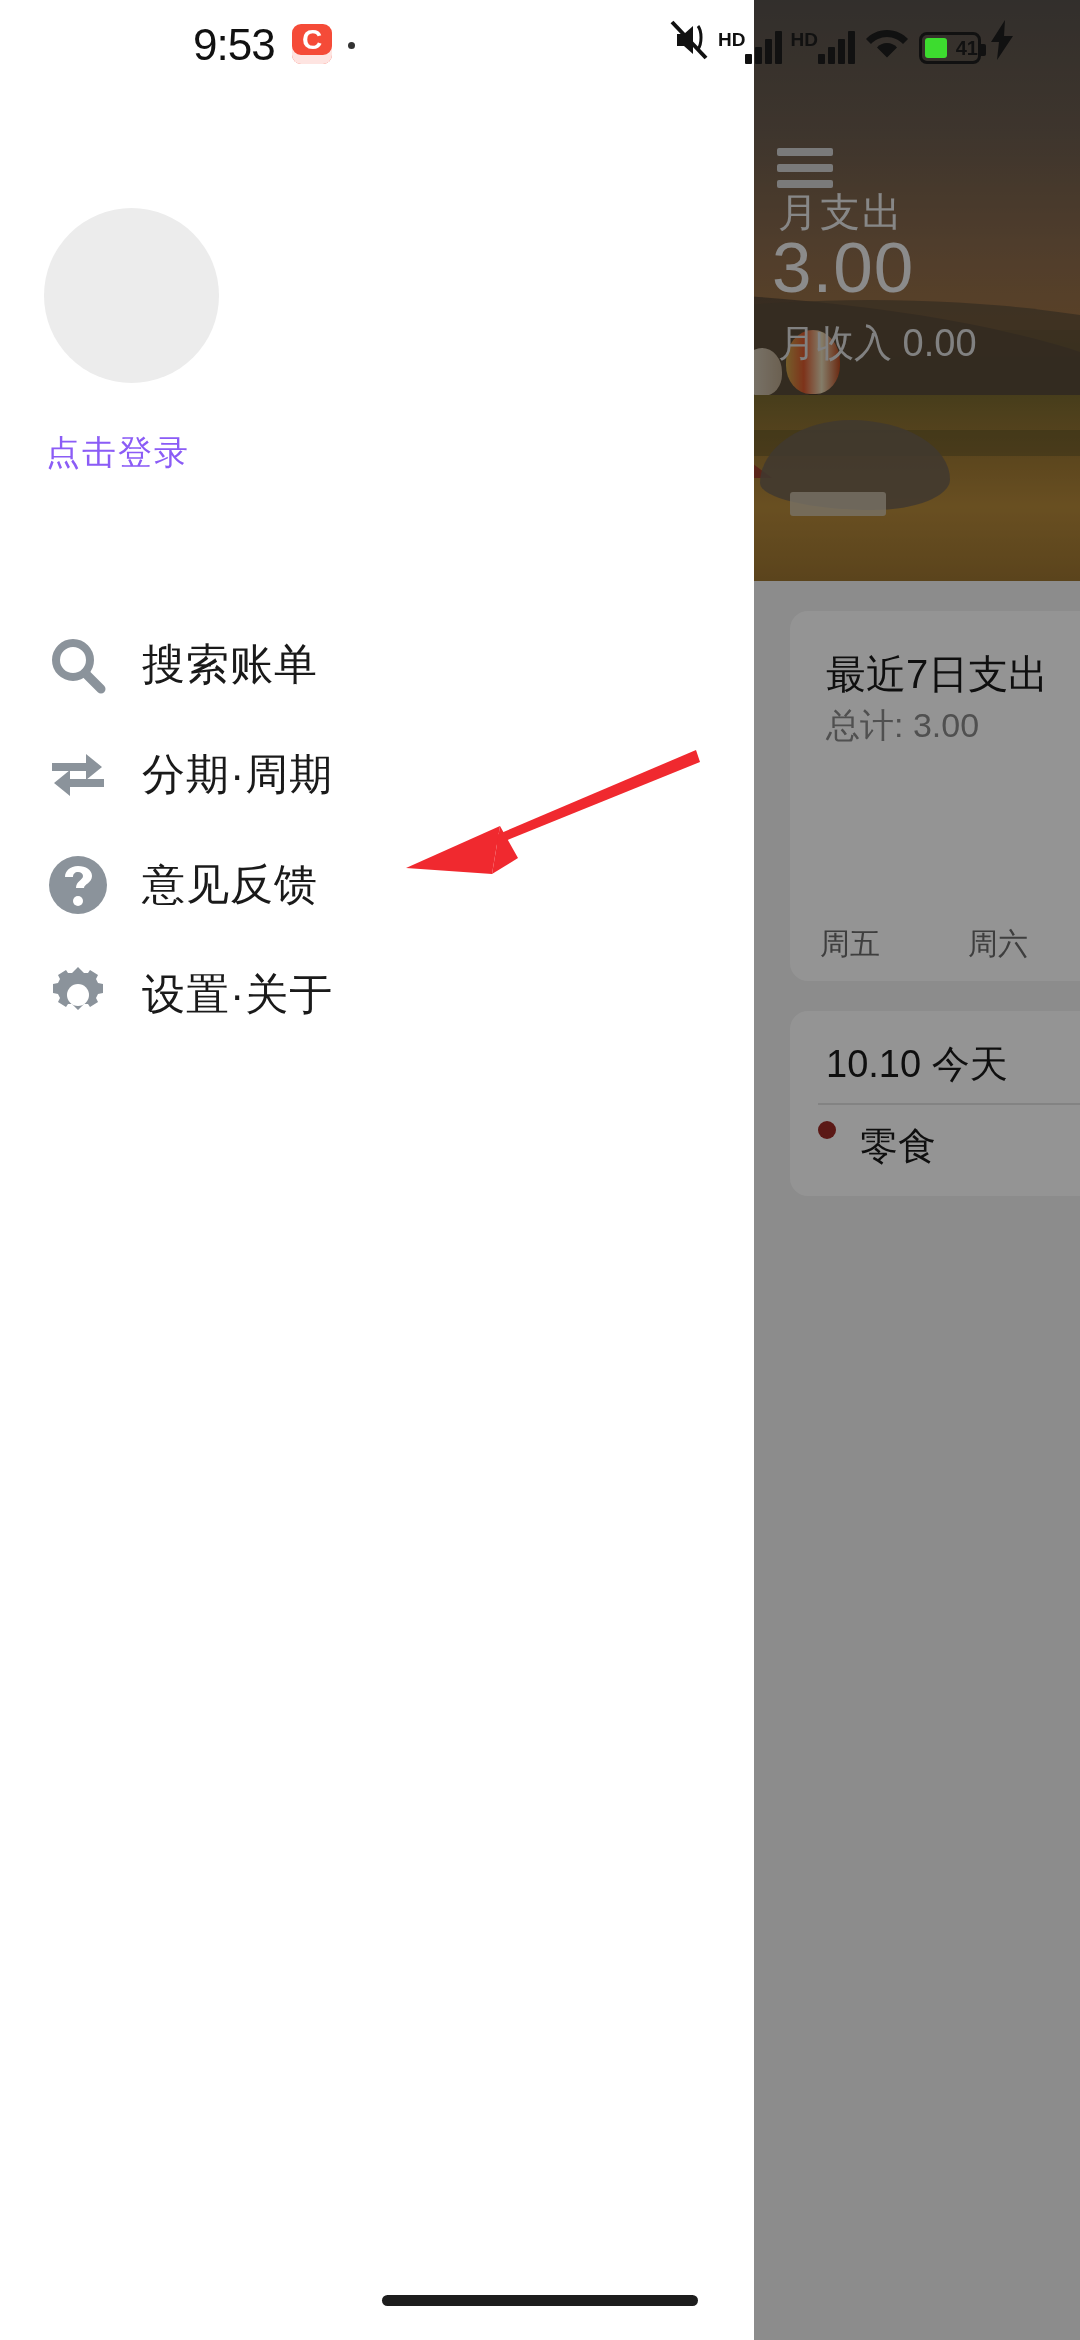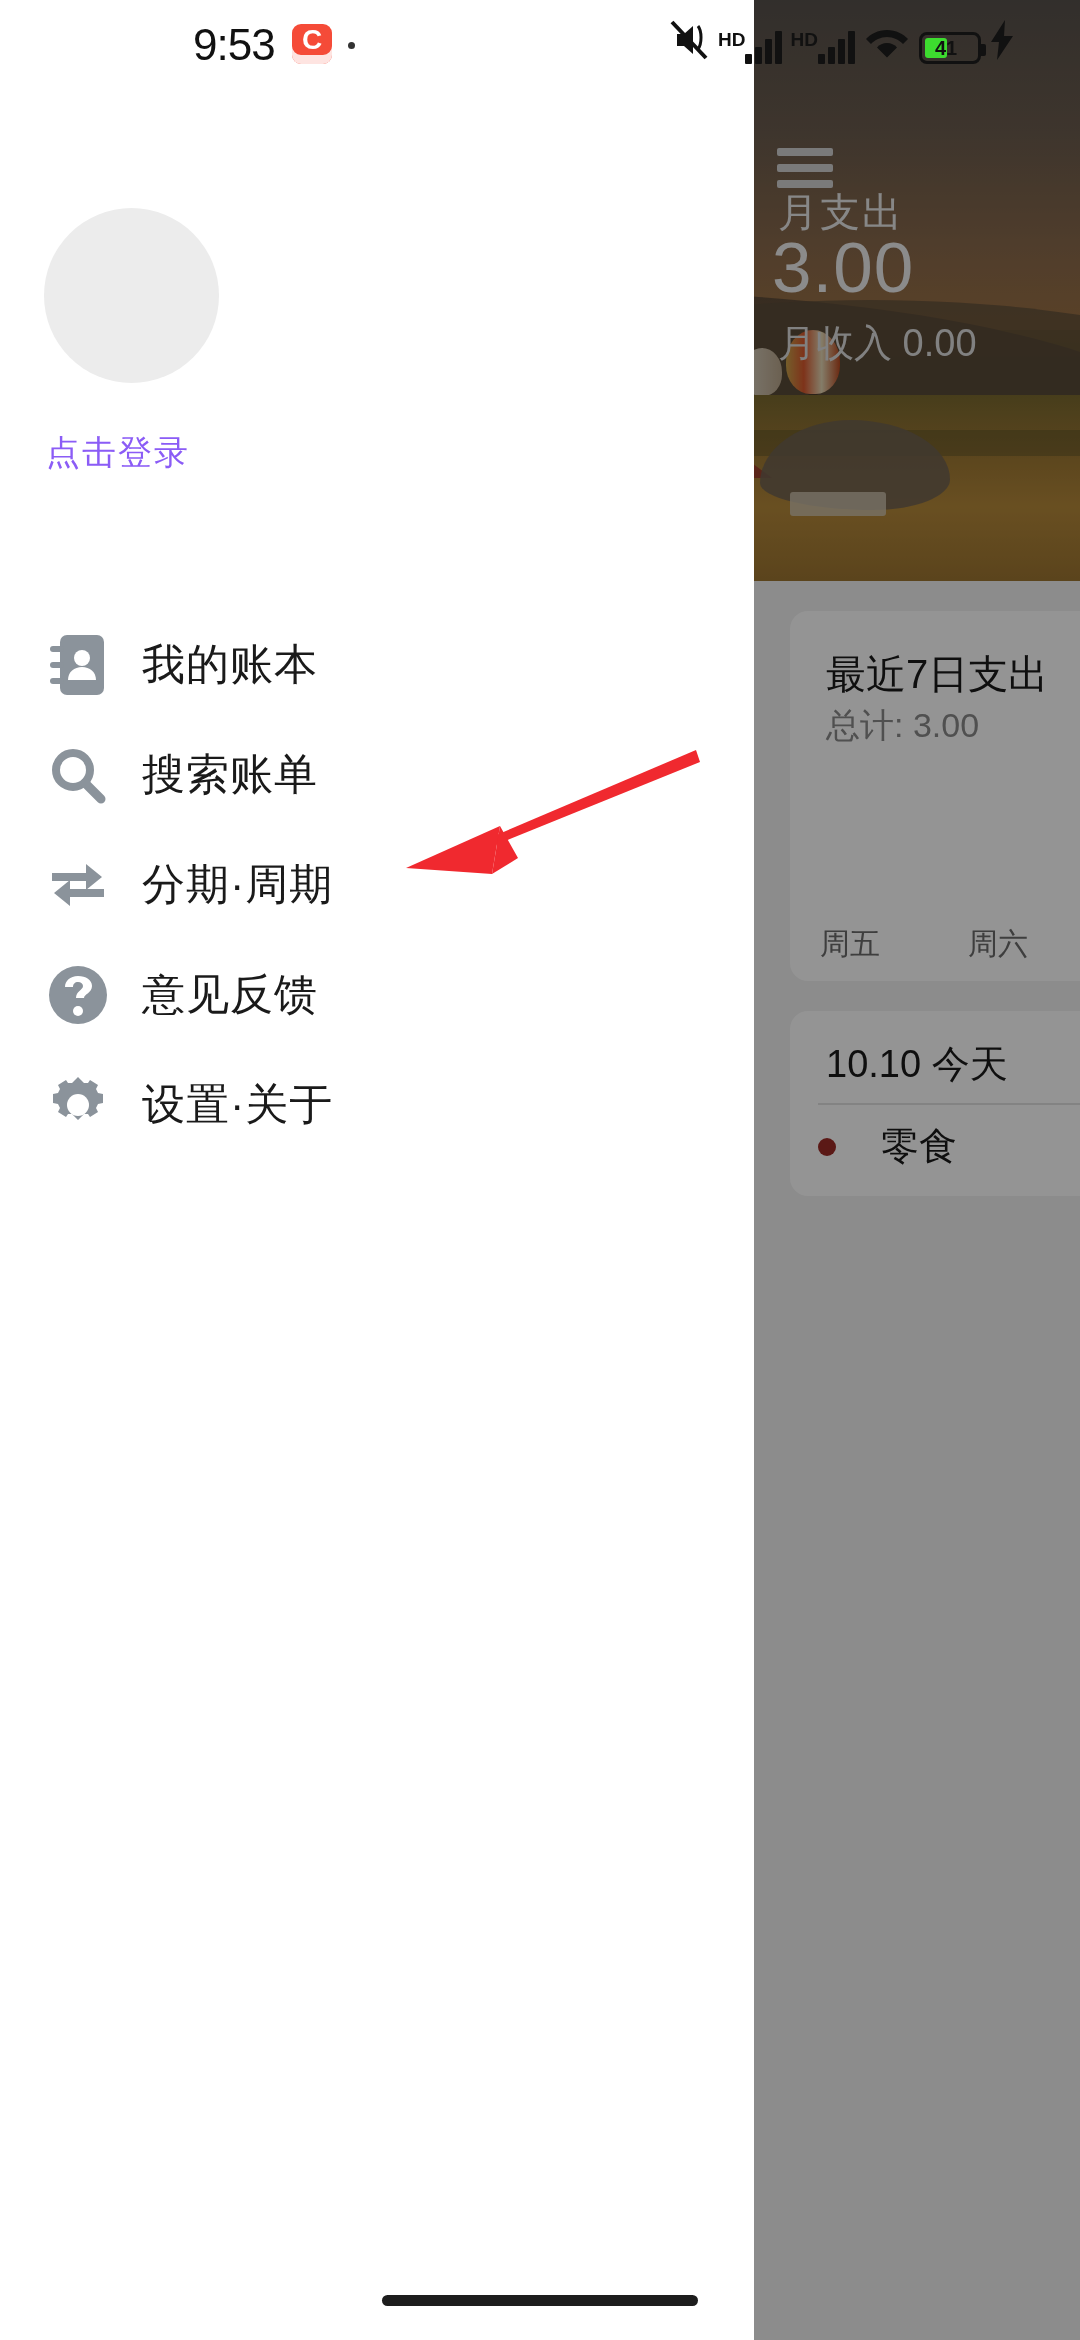--- a/index.html
+++ b/index.html
@@ -114,21 +114,21 @@
     display:flex; gap:88px; font-size:30px; color:#6c6c6c;
   }
   #list-card{ top:430px; left:790px; width:500px; height:185px; }
   #list-date{
     position:absolute; left:36px; top:28px; font-size:38px; color:#1b1b1b;
   }
   #list-divider{
     position:absolute; left:28px; top:92px; width:452px; height:2px; background:#e2e2e2;
   }
   .list-row{
-    position:absolute; left:28px; top:110px; display:flex; align-items:center; gap:45px;
+    position:absolute; left:28px; top:110px; display:flex; align-items:flex-start; gap:24px;
   }
   .dot{ width:18px; height:18px; border-radius:50%; }
   .row-label{ font-size:38px; color:#1b1b1b; }
 
   .watermark{
     position:absolute; left:0; width:1080px; text-align:center; color:#e6e6e6;
   }
   #wm-logo{
     top:2200px; font-size:46px; font-weight:bold; letter-spacing:1px;
     display:flex; justify-content:center; align-items:flex-end; gap:6px;
@@ -185,22 +185,22 @@
     position:relative; display:flex; align-items:center; padding:3px;
   }
   #battery:after{
     content:""; position:absolute; right:-8px; top:9px; width:5px; height:12px;
     background:#111; border-radius:0 2px 2px 0;
   }
   #battery-fill{
     height:100%; width:44%; background:#3ddc2f; border-radius:3px;
   }
   #battery-text{
-    position:absolute; left:0; width:100%; text-align:left;
-    font-size:20px; font-weight:bold; color:#111;padding-left:13px;
+    position:absolute; left:0; width:100%; text-align:right;
+    font-size:20px; font-weight:bold; color:#111;
   }
 
   
   #drawer{
     position:absolute; left:0; top:0; width:754px; height:2340px;
     background:#ffffff; z-index:30;
   }
   #avatar{
     position:absolute; left:44px; top:208px; width:175px; height:175px;
     border-radius:50%; background:#ececec;
@@ -305,33 +305,20 @@
 <div id="scrim"></div>
 
 <div id="drawer">
 
   <div id="avatar"></div>
 
   <div id="login-text">点击登录</div>
 
   <div id="menu">
 
-    <div class="menu-item">
-      <span class="menu-icon">
-        <svg width="60" height="64" viewBox="0 0 60 64">
-          <rect x="12" y="2" width="44" height="60" rx="7" fill="#8b939b"></rect>
-          <rect x="2" y="13" width="14" height="6" rx="3" fill="#8b939b"></rect>
-          <rect x="2" y="29" width="14" height="6" rx="3" fill="#8b939b"></rect>
-          <rect x="2" y="45" width="14" height="6" rx="3" fill="#8b939b"></rect>
-          <circle cx="34" cy="25" r="8" fill="#ffffff"></circle>
-          <path d="M20 47c0-8 6.3-13 14-13s14 5 14 13z" fill="#ffffff"></path>
-        </svg>
-      </span>
-      <span class="menu-label">我的账本</span>
-    </div>
 
     <div class="menu-item">
       <span class="menu-icon">
         <svg width="62" height="62" viewBox="0 0 62 62">
           <circle cx="26" cy="26" r="17" fill="none" stroke="#8b939b" stroke-width="8"></circle>
           <line x1="38" y1="39" x2="54" y2="55" stroke="#8b939b" stroke-width="9" stroke-linecap="round"></line>
         </svg>
       </span>
       <span class="menu-label">搜索账单</span>
     </div>

